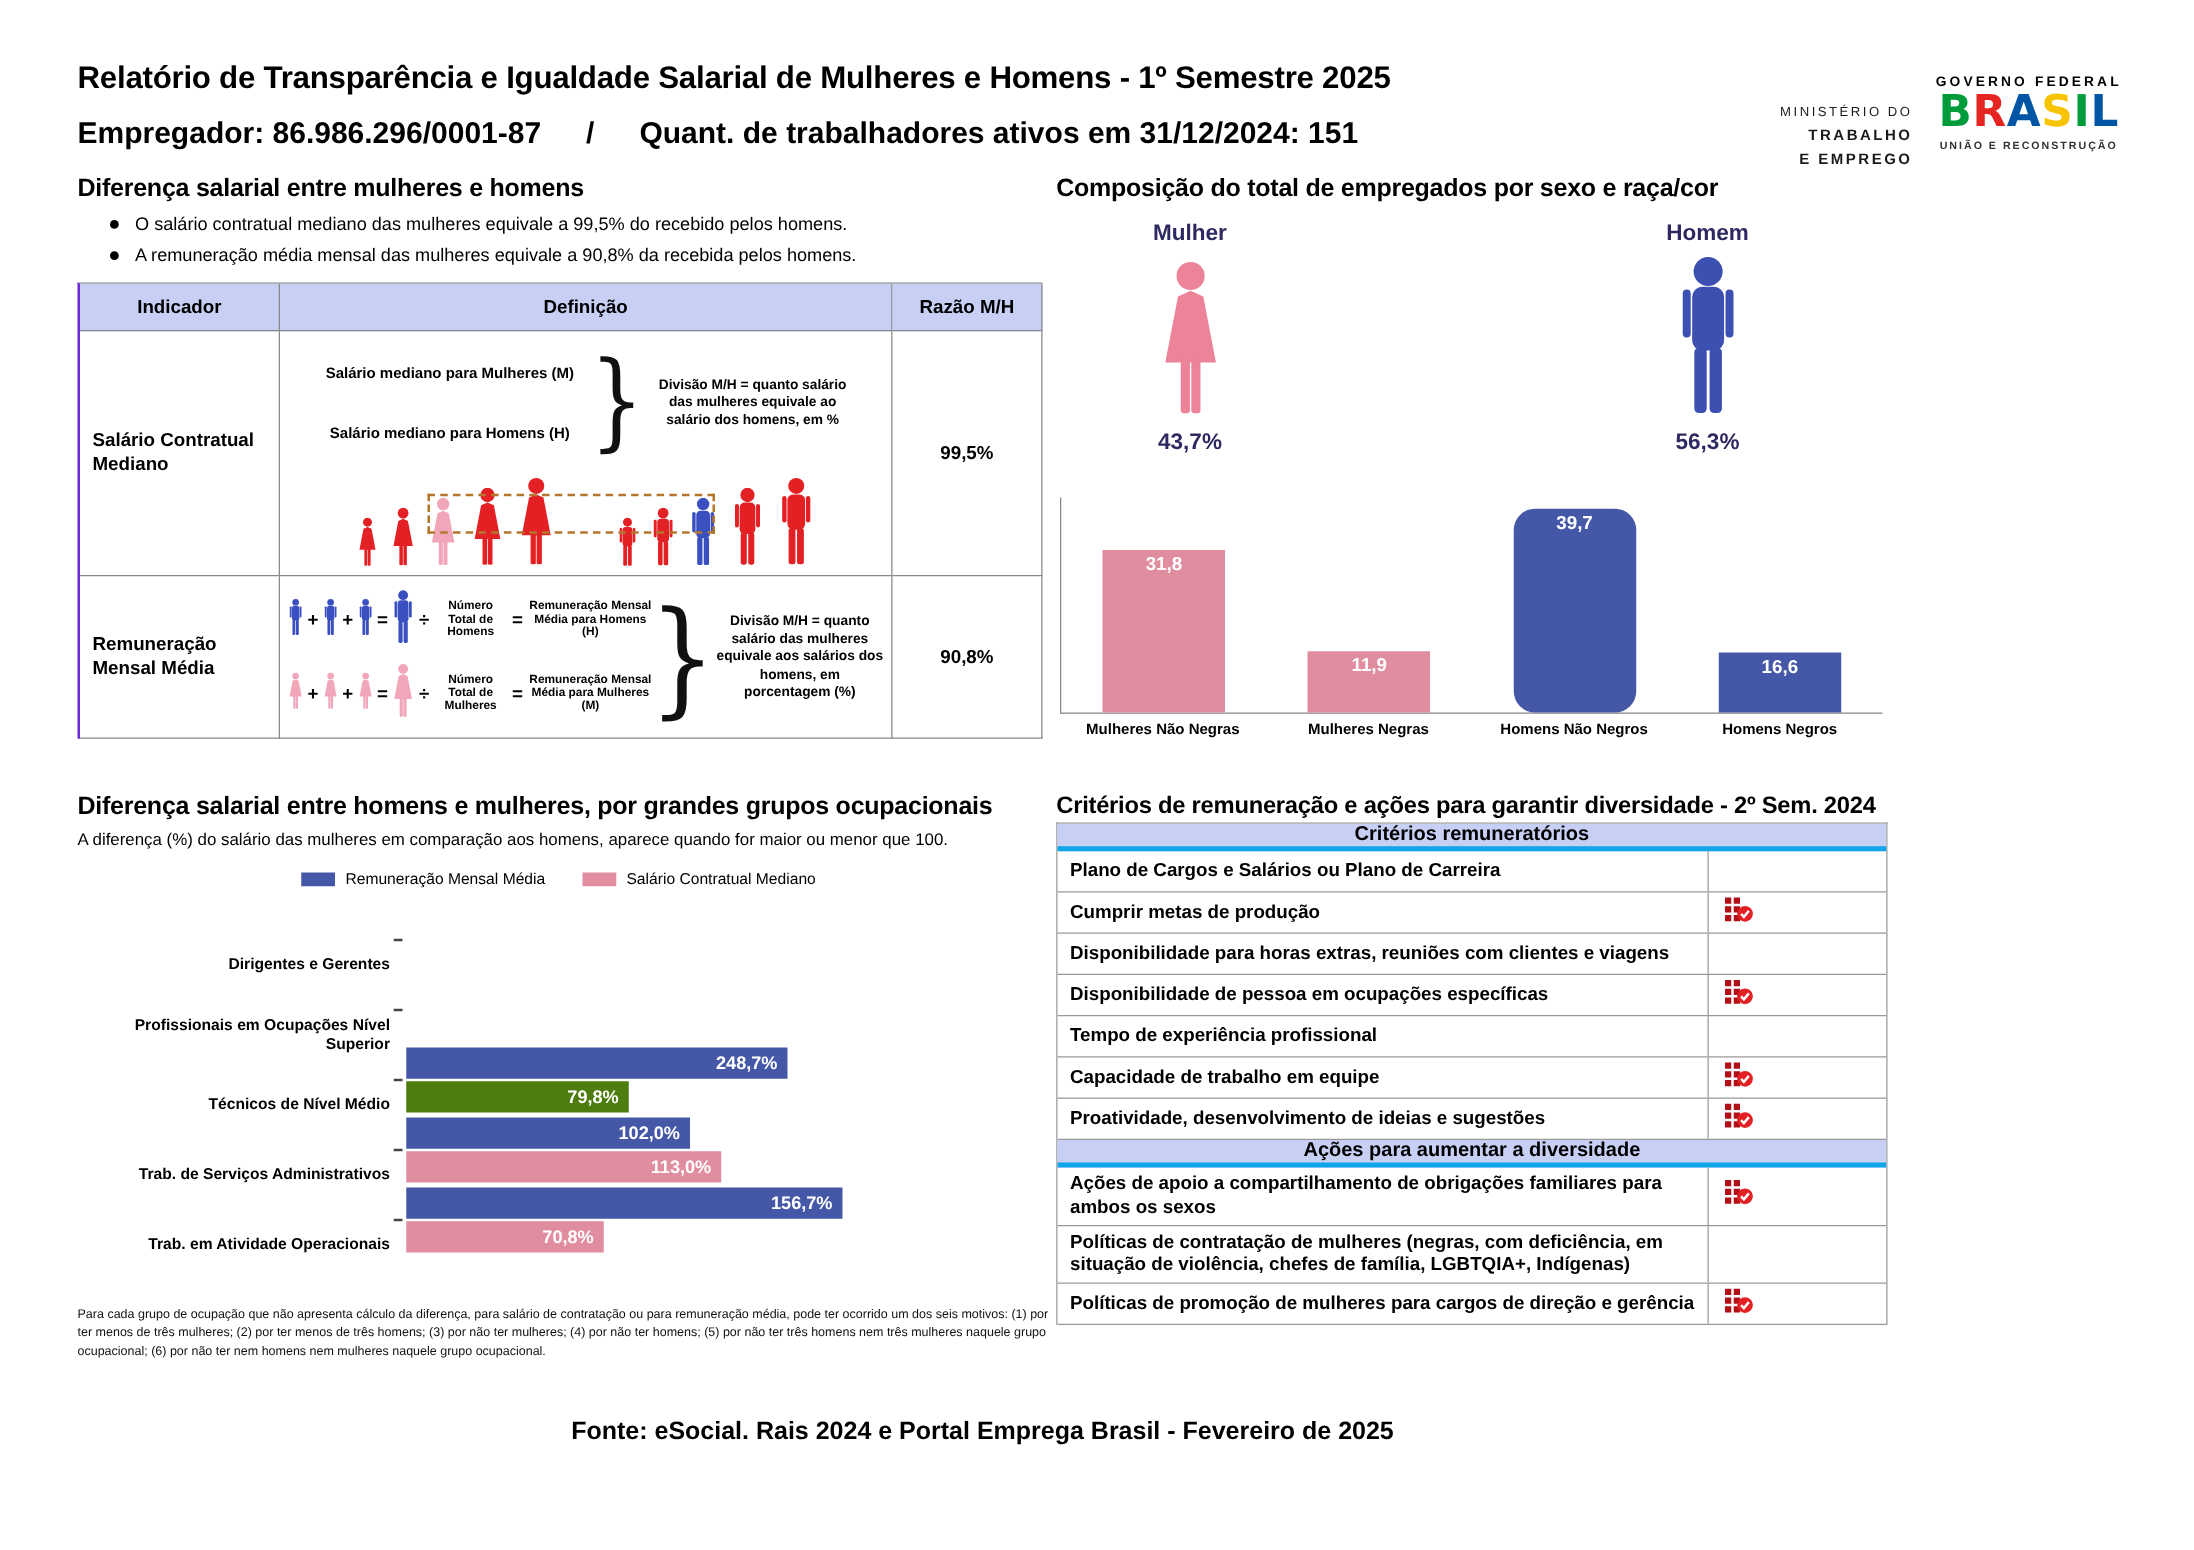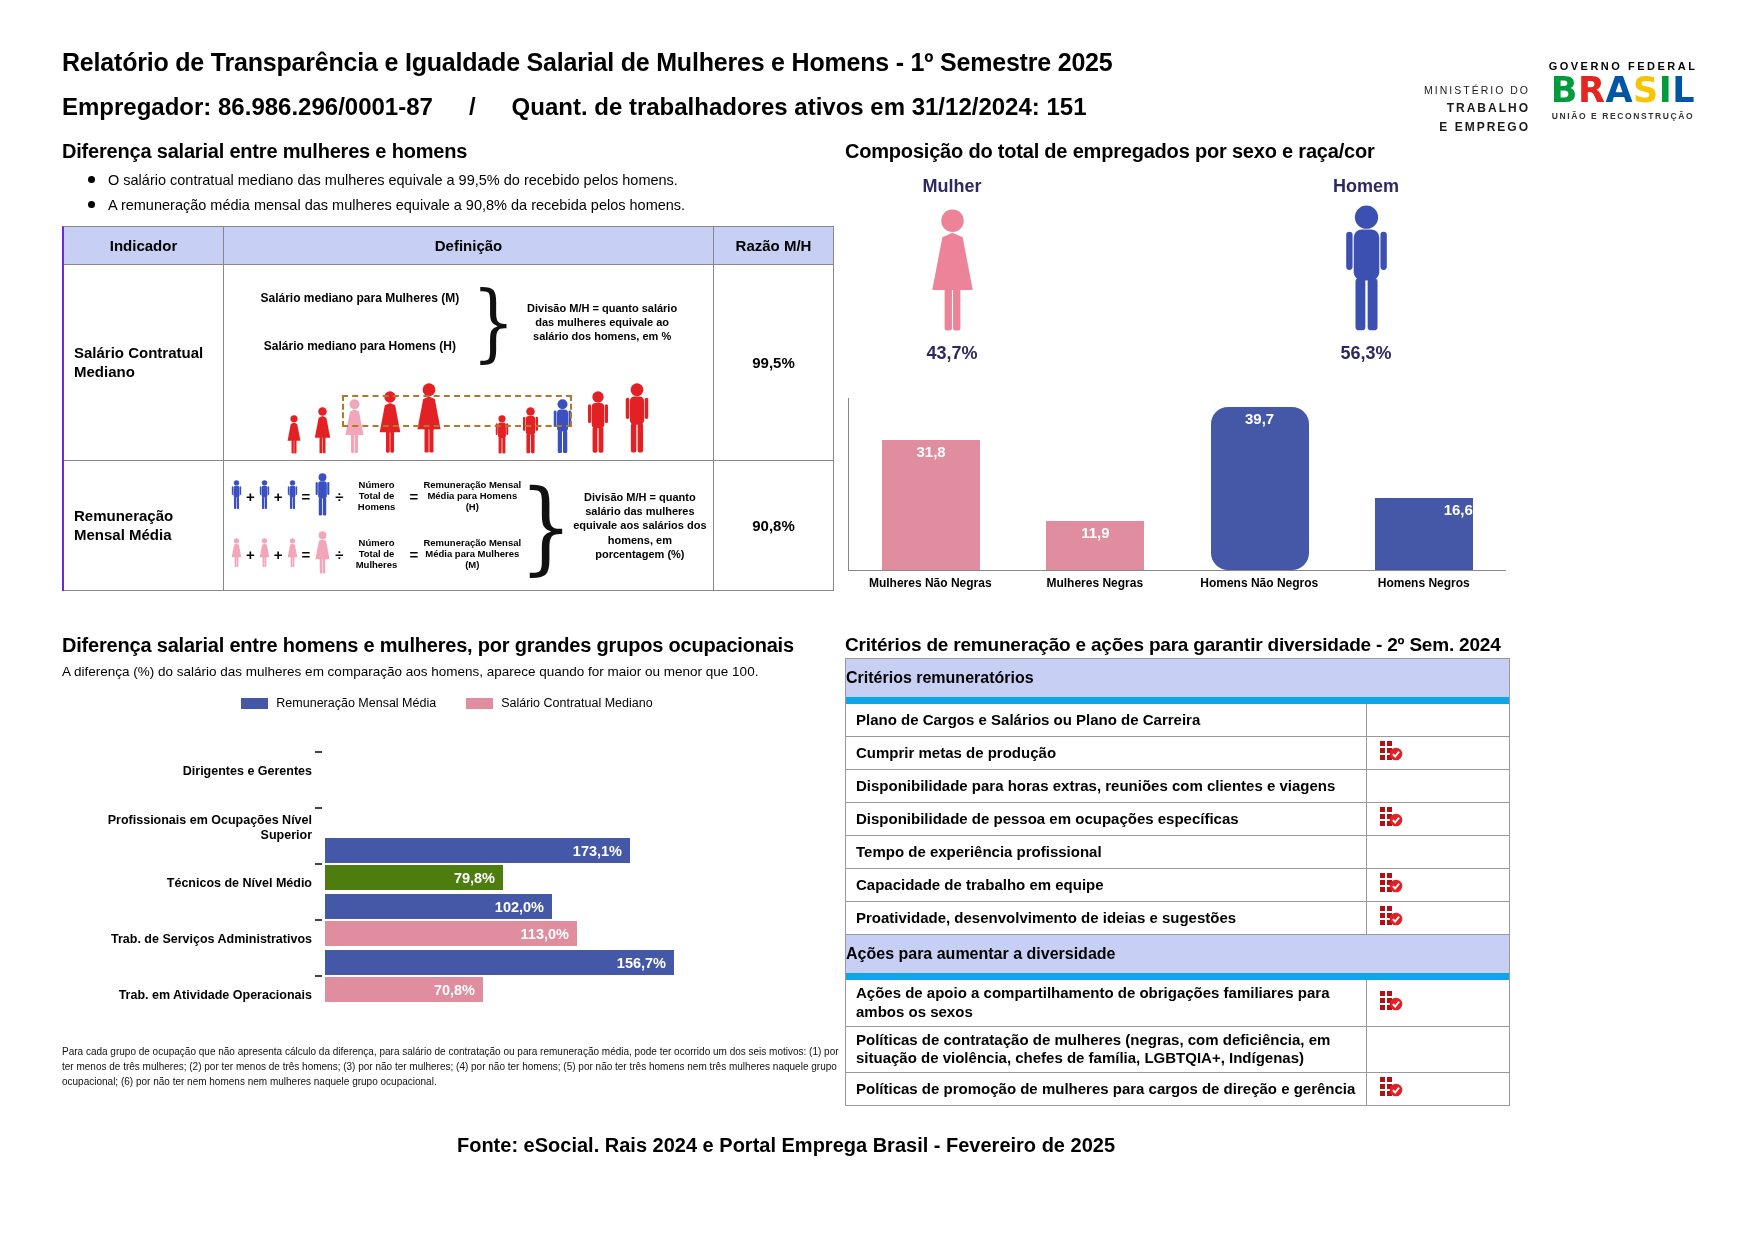--- a/index.html
+++ b/index.html
@@ -91,22 +91,22 @@
   .occ-label{width:250px;text-align:right;font-size:12.5px;font-weight:bold;line-height:1.2;margin-top:39px;}
   .occ-tick{width:7px;height:2px;background:#444;margin:0 3px 0 3px;flex:none;}
   .occ-bars{flex:1;display:flex;flex-direction:column;gap:2px;}
   .occ-bar{height:25px;display:flex;align-items:center;justify-content:flex-end;
            padding-right:8px;color:#fff;font-weight:bold;font-size:14.5px;box-sizing:border-box;}
   #occ-note{position:absolute;left:62px;top:1044px;width:784px;font-size:10px;line-height:1.5;color:#111;}
 
   
   #crit-table{position:absolute;left:845px;top:658px;width:665px;
               border:1px solid #999;border-bottom:none;box-sizing:border-box;}
-  .crit-header{background:#c7cff4;text-align:left;font-weight:bold;font-size:16px;
-               padding:10px 0;border-bottom:7px solid #0ea5e9;}
+  .crit-header{background:#c7cff4;text-align:center;font-weight:bold;font-size:16px;
+               padding:0 0;border-bottom:4px solid #0ea5e9;}
   .crit-row{display:flex;border-bottom:1px solid #999;min-height:32px;align-items:stretch;}
   .crit-label{flex:1;display:flex;align-items:center;padding:4px 10px;
               font-size:15px;font-weight:bold;line-height:1.25;}
   .crit-iconcell{width:143px;border-left:1px solid #999;display:flex;align-items:center;
                  padding-left:12px;box-sizing:border-box;flex:none;}
 
   
   #footer{position:absolute;left:62px;top:1134px;width:1448px;text-align:center;
           font-size:20px;font-weight:bold;}
 </style>
@@ -366,21 +366,21 @@
           <div class="comp-bar" style="height: 49px; background: rgb(224, 141, 160);">
             <span>11,9</span>
           </div>
         </div>
         <div class="comp-col">
           <div class="comp-bar" style="height: 163px; background: rgb(69, 88, 167); border-radius: 17px;">
             <span>39,7</span>
           </div>
         </div>
         <div class="comp-col">
-          <div class="comp-bar" style="height: 72px; background: rgb(69, 88, 167); justify-content: flex-end;">
+          <div class="comp-bar" style="height: 48px; background: rgb(69, 88, 167);">
             <span>16,6</span>
           </div>
         </div>
       </div>
     <div id="comp-labels">
         <div class="comp-label">Mulheres Não Negras</div>
         <div class="comp-label">Mulheres Negras</div>
         <div class="comp-label">Homens Não Negros</div>
         <div class="comp-label">Homens Negros</div>
       </div>
@@ -406,21 +406,21 @@
       <div class="occ-row">
         <div class="occ-label">Profissionais em Ocupações Nível Superior</div>
         <span class="occ-tick"></span>
         <div class="occ-bars"></div>
       </div>
       <div class="occ-row">
         <div class="occ-label">Técnicos de Nível Médio</div>
         <span class="occ-tick"></span>
         <div class="occ-bars">
           <div class="occ-bar" style="background: rgb(69, 88, 167); width: 305px;">
-            <span>173,1%</span>
+            <span>248,7%</span>
           </div>
           <div class="occ-bar" style="background: #4d7c0f; width: 178px;">
             <span>79,8%</span>
           </div>
         </div>
       </div>
       <div class="occ-row">
         <div class="occ-label">Trab. de Serviços Administrativos</div>
         <span class="occ-tick"></span>
         <div class="occ-bars">

